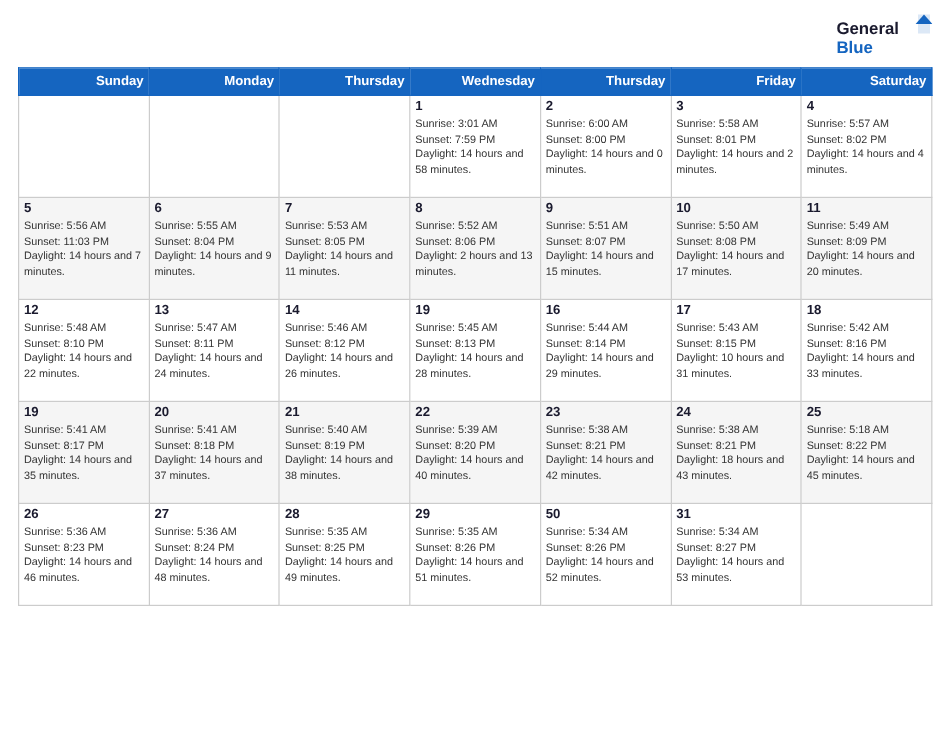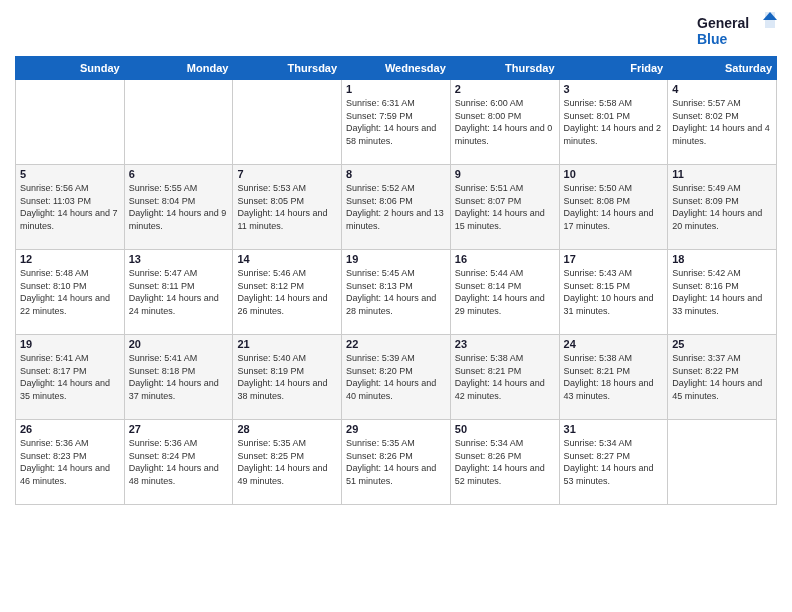--- a/index.html
+++ b/index.html
@@ -112,21 +112,21 @@
           <th>Saturday</th>
         </tr>
     </thead>
     <tbody id="calendar-body">
     <tr>
           <td class="empty-cell"></td>
           <td class="empty-cell"></td>
           <td class="empty-cell"></td>
           <td>
           <div class="cell-day">1</div>
-          <div class="cell-info">Sunrise: 6:31 AM</div>
+          <div class="cell-info">Sunrise: 3:01 AM</div>
           <div class="cell-info">Sunset: 7:59 PM</div>
           <div class="cell-info">Daylight: 14 hours and 58 minutes.</div>
         </td>
           <td>
           <div class="cell-day">2</div>
           <div class="cell-info">Sunrise: 6:00 AM</div>
           <div class="cell-info">Sunset: 8:00 PM</div>
           <div class="cell-info">Daylight: 14 hours and 0 minutes.</div>
         </td>
           <td>
@@ -262,21 +262,21 @@
           <div class="cell-info">Daylight: 14 hours and 42 minutes.</div>
         </td>
           <td>
           <div class="cell-day">24</div>
           <div class="cell-info">Sunrise: 5:38 AM</div>
           <div class="cell-info">Sunset: 8:21 PM</div>
           <div class="cell-info">Daylight: 18 hours and 43 minutes.</div>
         </td>
           <td>
           <div class="cell-day">25</div>
-          <div class="cell-info">Sunrise: 3:37 AM</div>
+          <div class="cell-info">Sunrise: 5:18 AM</div>
           <div class="cell-info">Sunset: 8:22 PM</div>
           <div class="cell-info">Daylight: 14 hours and 45 minutes.</div>
         </td>
         </tr>
         <tr>
           <td>
           <div class="cell-day">26</div>
           <div class="cell-info">Sunrise: 5:36 AM</div>
           <div class="cell-info">Sunset: 8:23 PM</div>
           <div class="cell-info">Daylight: 14 hours and 46 minutes.</div>

